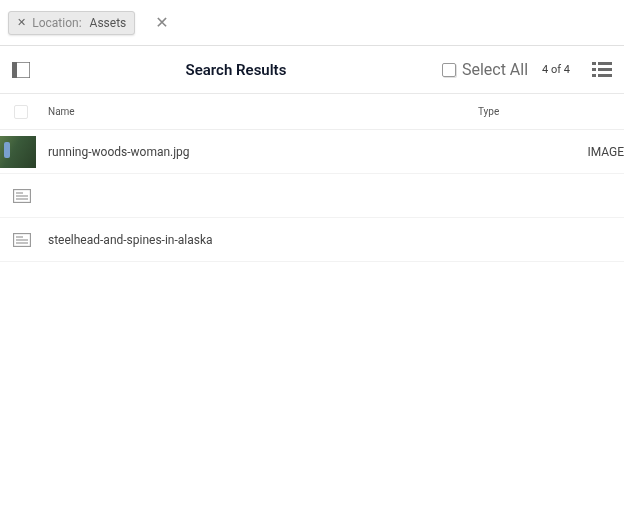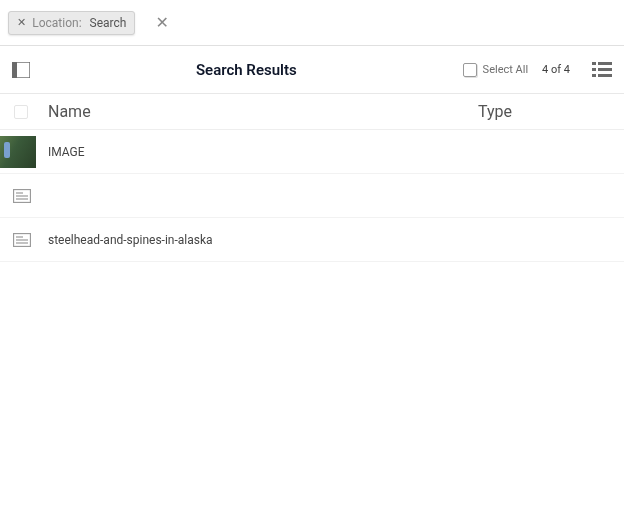--- a/index.html
+++ b/index.html
@@ -88,41 +88,41 @@
   .select-all .box {
     width: 14px;
     height: 14px;
     border: 1px solid #999;
     border-radius: 2px;
     margin-right: 6px;
     position: relative;
     box-shadow: 1px 1px 0 rgba(0,0,0,0.12);
   }
   .select-all .lbl {
-    font-size: 11px;
+    font-size: 16px;
     color: #6e6e6e;
   }
   .count {
     font-size: 11px;
     color: #404040;
     margin-right: 22px;
   }
   .view-toggle {
     width: 20px;
     height: 18px;
     cursor: pointer;
     color: #6a6a6a;
   }
   .header-row {
     display: flex;
     align-items: center;
     height: 36px;
     padding-left: 14px;
     border-bottom: 1px solid #eee;
-    font-size: 16px;
+    font-size: 10px;
     color: #555;
   }
   .header-check {
     width: 14px;
     height: 14px;
     border: 1px solid #ccc;
     border-radius: 2px;
     margin-right: 20px;
     opacity: 0.5;
   }
@@ -157,31 +157,31 @@
     position: absolute;
     left: 4px; top: 6px;
     width: 6px; height: 16px;
     background: #7aa0d0;
     border-radius: 2px;
   }
   .thumb-icon {
     color: #9a9a9a;
   }
   .cell-name { flex: 0 0 436px; }
-  .cell-type { flex: 1; }
+  .cell-type { flex: 1; text-align: right; }
   svg { display: block; }
 </style>
 </head>
 <body>
 
 <div class="search-bar">
   <div class="filter-chip">
     <span class="chip-close">✕</span>
     <span class="chip-label">Location:</span>
-    <span class="chip-value">Search</span>
+    <span class="chip-value">Assets</span>
   </div>
   <span class="search-close">✕</span>
 </div>
 
 <div class="toolbar">
   <span class="rail-toggle">
     <svg viewBox="0 0 18 16" width="18" height="16">
         <rect x="0" y="0" width="18" height="16" fill="none" stroke="currentColor" stroke-width="1.4"></rect>
         <rect x="0" y="0" width="5" height="16" fill="currentColor"></rect>
       </svg>
@@ -211,20 +211,21 @@
   <div class="col-name">Name</div>
   <div class="col-type">Type</div>
 </div>
 
 <div>
 
   <div class="result-row">
     <div class="thumb">
       <div class="thumb-img"></div>
     </div>
+    <div class="cell-name">running-woods-woman.jpg</div>
     <div class="cell-type">IMAGE</div>
   </div>
 
   <div class="result-row">
     <div class="thumb" style="margin-left:8px; width:28px;">
       <span class="thumb-icon">
         <svg viewBox="0 0 18 14" width="18" height="14">
             <rect x="0.5" y="0.5" width="17" height="13" fill="none" stroke="currentColor" stroke-width="1.3"></rect>
             <line x1="3" y1="4" x2="10" y2="4" stroke="currentColor" stroke-width="1.2"></line>
             <line x1="3" y1="7" x2="15" y2="7" stroke="currentColor" stroke-width="1.2"></line>

